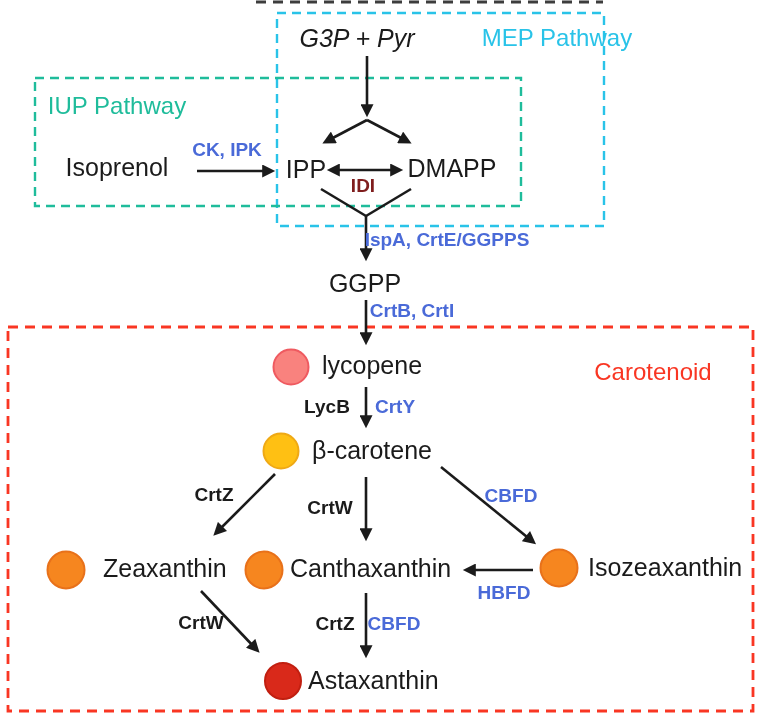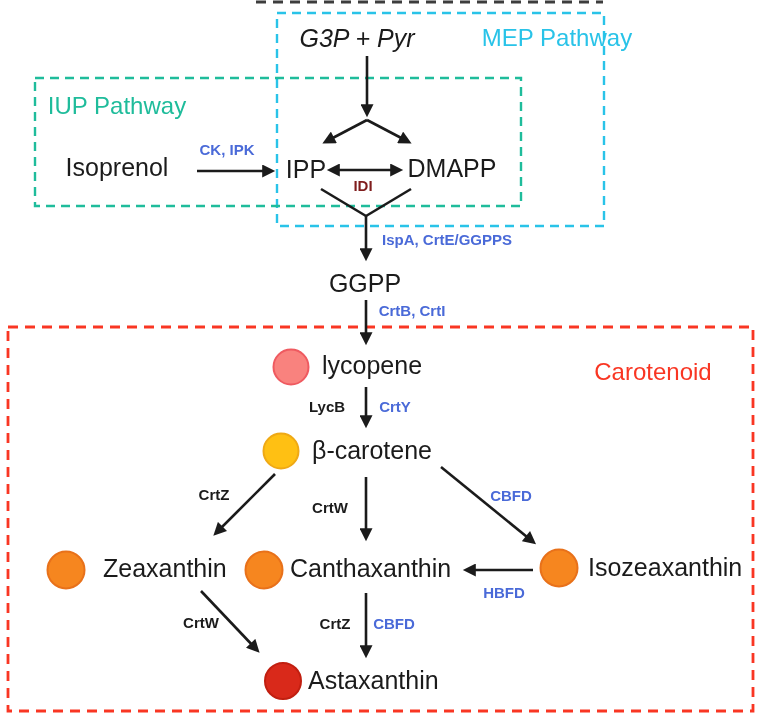--- a/index.html
+++ b/index.html
@@ -4,21 +4,21 @@
 <style>
   html,body{margin:0;padding:0;background:#fff;}
   .canvas{
     position:relative;width:762px;height:725px;background:#ffffff;
     font-family:"Liberation Sans",sans-serif;overflow:hidden;
   }
   .layer{position:absolute;left:0;top:0;}
   .lbl{position:absolute;transform:translate(-50%,-50%);white-space:nowrap;line-height:1.1;}
   .lbl.leftalign{transform:translate(0,-50%);}
   .metab{font-size:25px;letter-spacing:0;}
-  .enz{font-size:15px;font-weight:bold;}
+  .enz{font-size:19px;font-weight:bold;}
   .pathway-lbl{font-size:24px;}
   .two-line{text-align:center;line-height:32px;}
   .dot{position:absolute;border-radius:50%;border:2.5px solid;transform:translate(-50%,-50%);}
 </style>
 </head>
 <body>
 
 <div class="canvas">
 
   <svg class="layer" width="762" height="725" viewBox="0 0 762 725">

